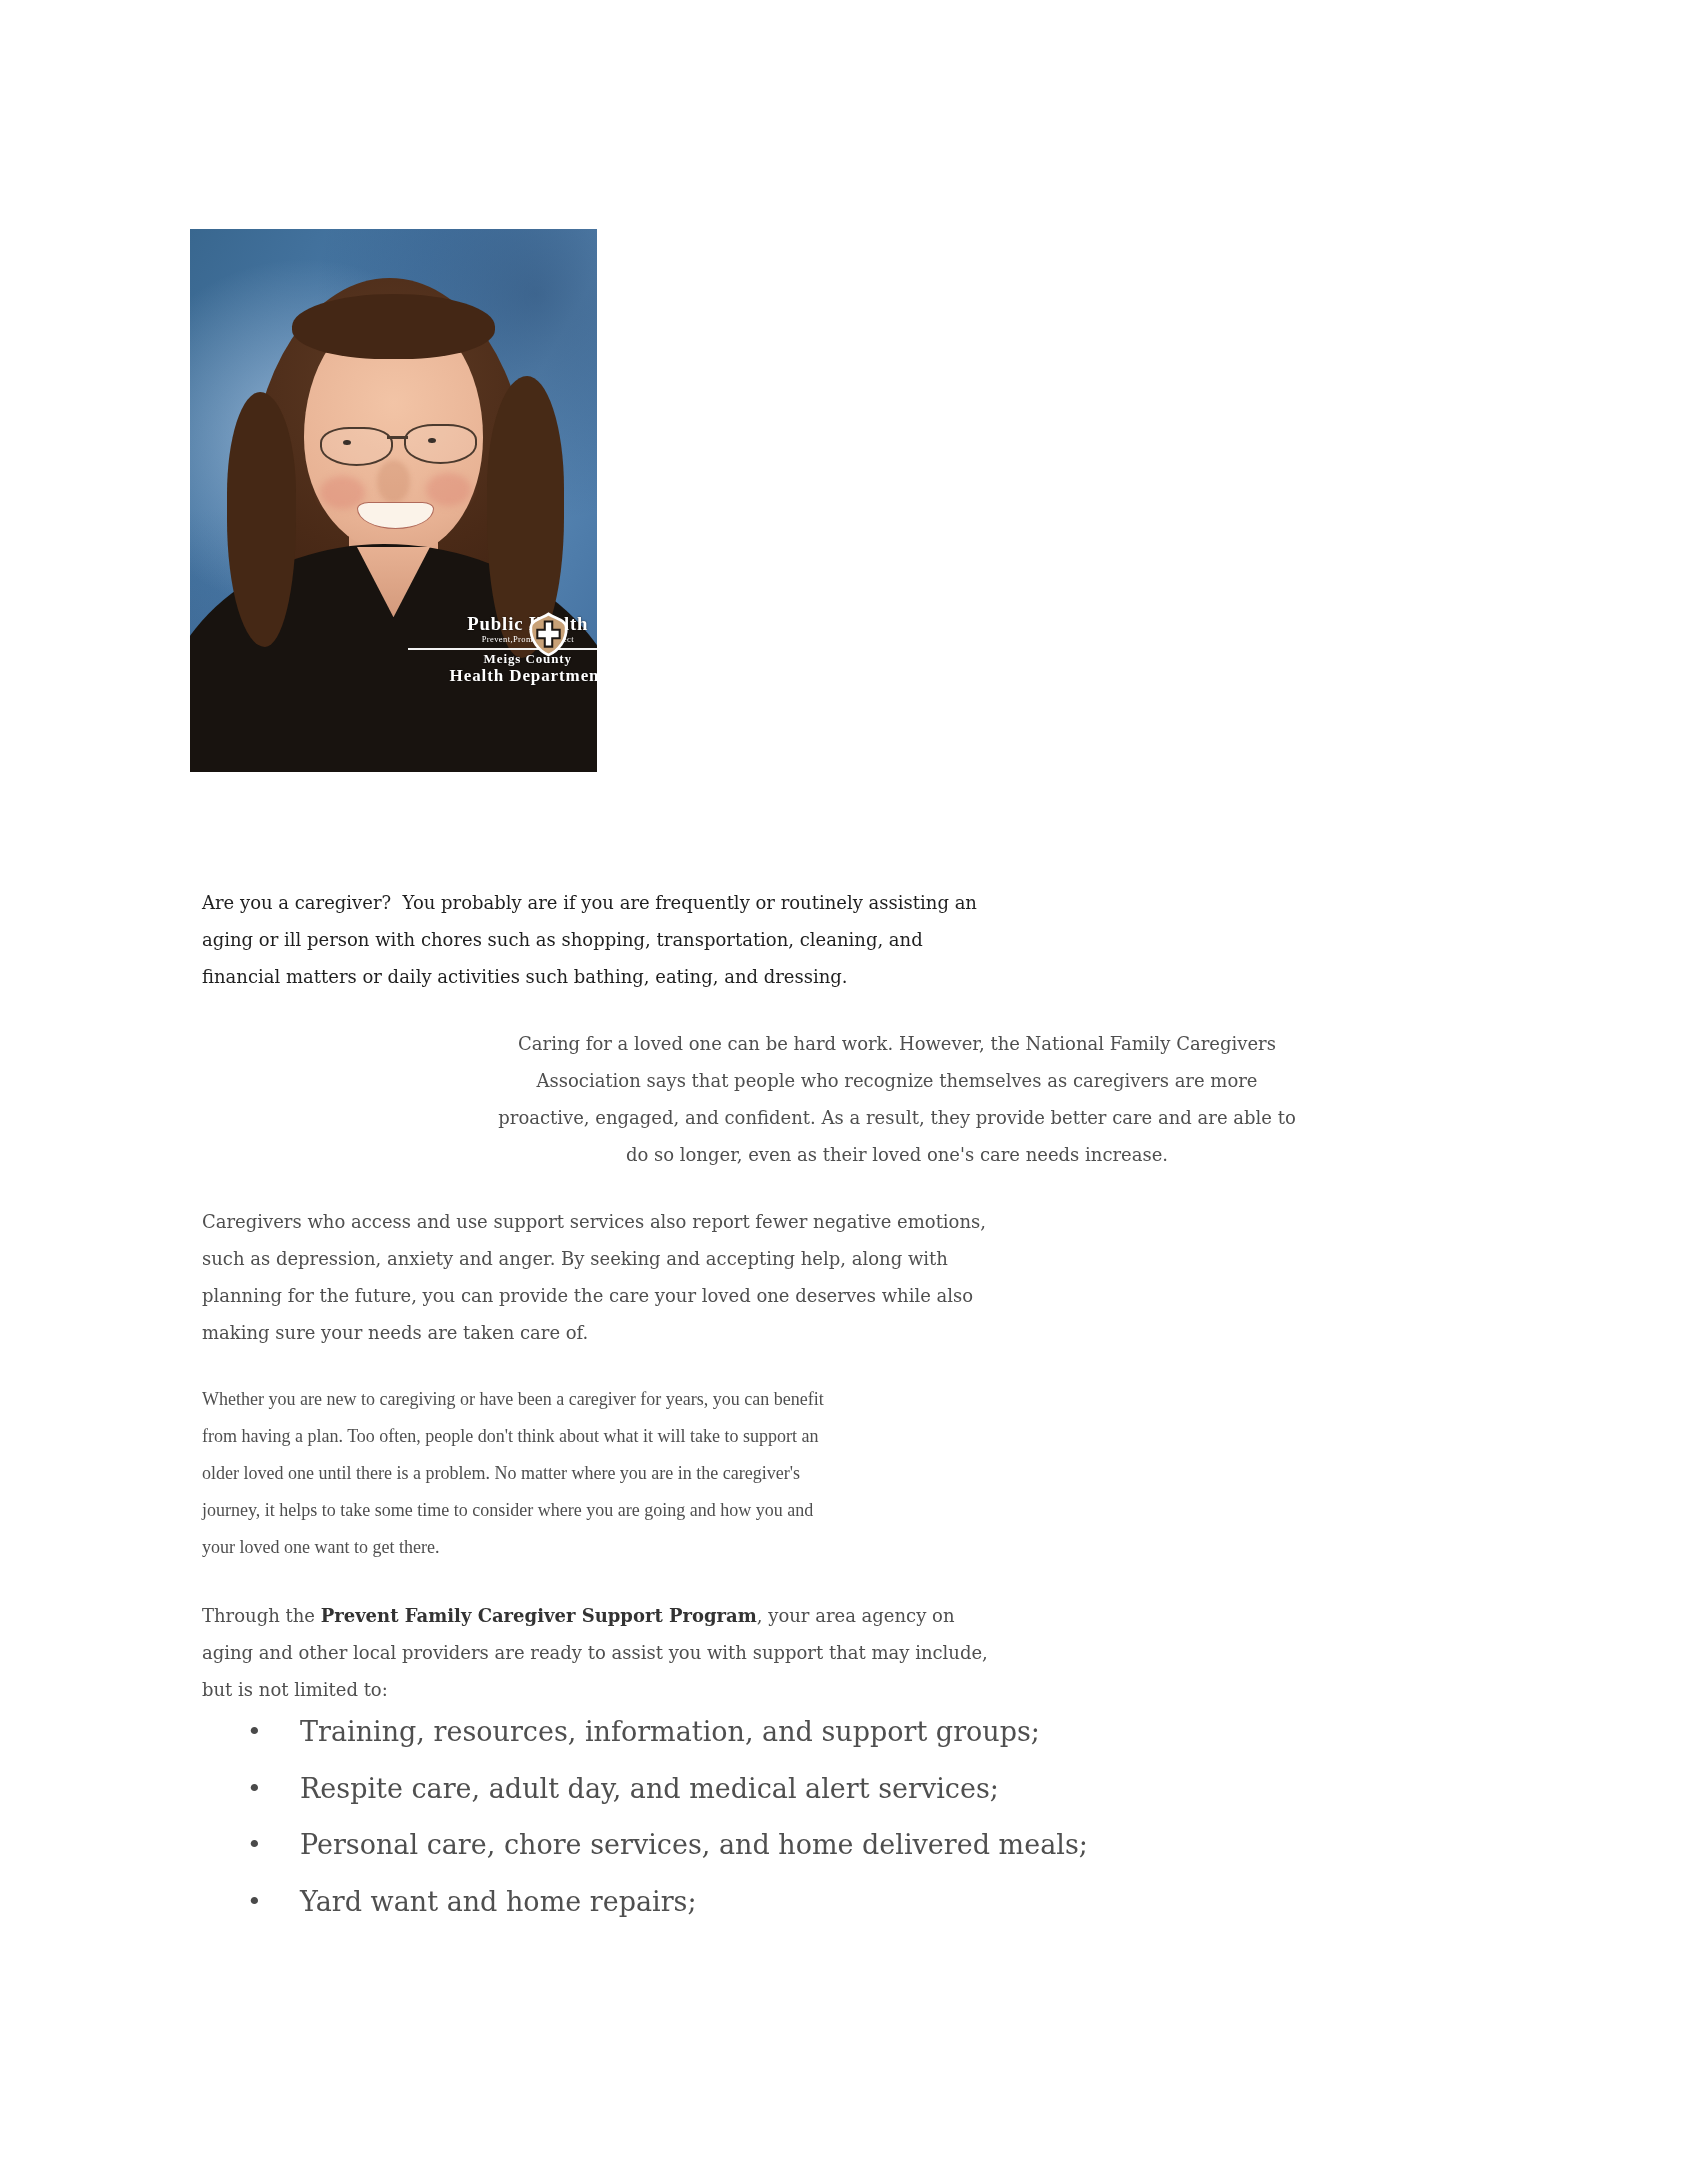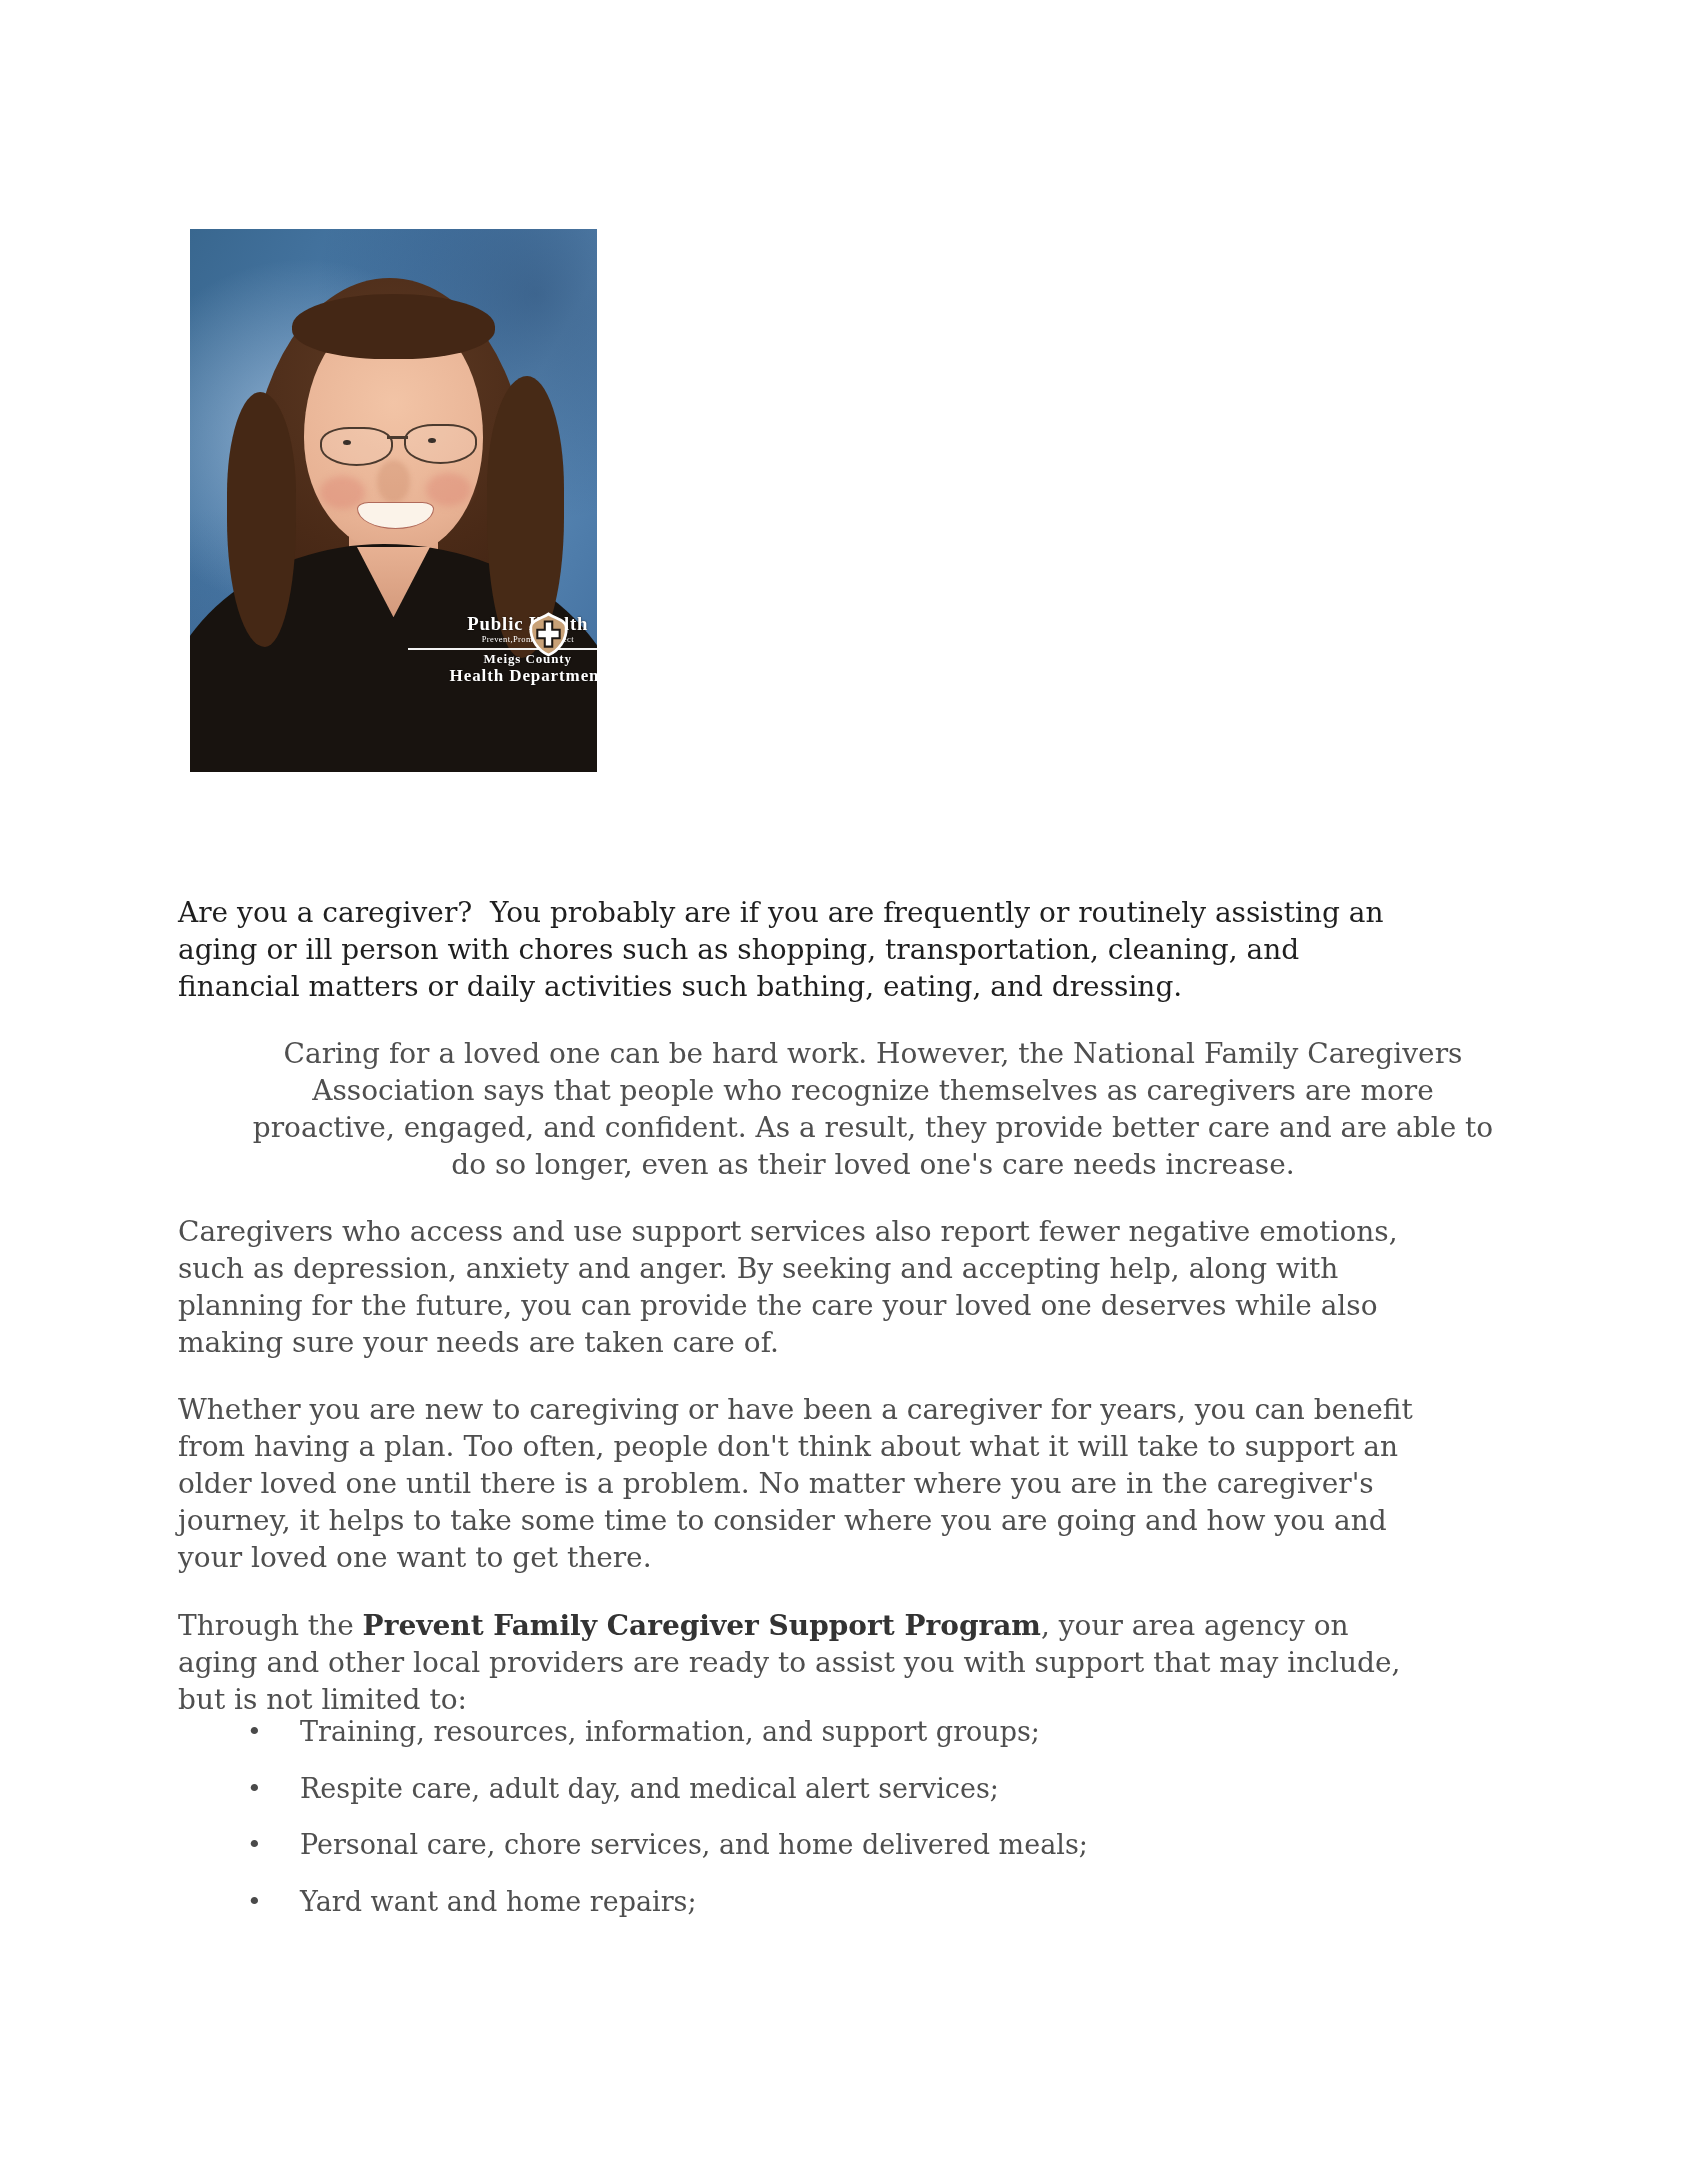--- a/index.html
+++ b/index.html
@@ -70,29 +70,29 @@
   .logo .rule{position:static;display:block;height:1.8px;background:#f2f2f2;margin:3.6px 0 2.7px -14%;width:130%;}
   .logo .county{position:static;display:block;font-size:13px;font-weight:700;letter-spacing:0.9px;text-shadow:0 0 1.8px rgba(0,0,0,.8);}
   .logo .dept{position:static;display:block;font-size:17px;font-weight:700;letter-spacing:0.9px;white-space:nowrap;text-shadow:0 0 1.8px rgba(0,0,0,.8);}
 
   
   .doc-heading{
     position:absolute;left:192px;top:802px;width:1390px;
     font-size:27px;line-height:37px;color:#1f1f1f;
   }
   .para{
-    position:absolute;left:178px;width:1390px;
-    font-size:28px;line-height:37px;color:#4f4f4f;
+    position:absolute;left:202px;width:1390px;
+    font-size:18px;line-height:37px;color:#4f4f4f;
     white-space:pre-wrap;
   }
   .para.black{color:#1f1f1f;}
   .p1{top:866px;}
   .p2{top:1007px;text-align:center;}
   .p3{top:1185px;}
-  .p4{top:1363px;}
+  .p4{top:1363px;font-family:Liberation Serif, serif;}
   .p5{top:1579px;}
   .p5 .bold-run{font-weight:700;color:#333333;}
   .bullet-list{
     position:absolute;left:192px;top:1713px;width:1390px;
     margin:0;padding:0;list-style:none;
     font-size:27px;line-height:37px;color:#4f4f4f;
   }
   .bullet-list li{position:relative;padding-left:108px;margin-bottom:19.6px;}
   .bullet-list .dot{position:absolute;left:55px;top:0;font-size:25px;color:#4a4a4a;}
 </style>

